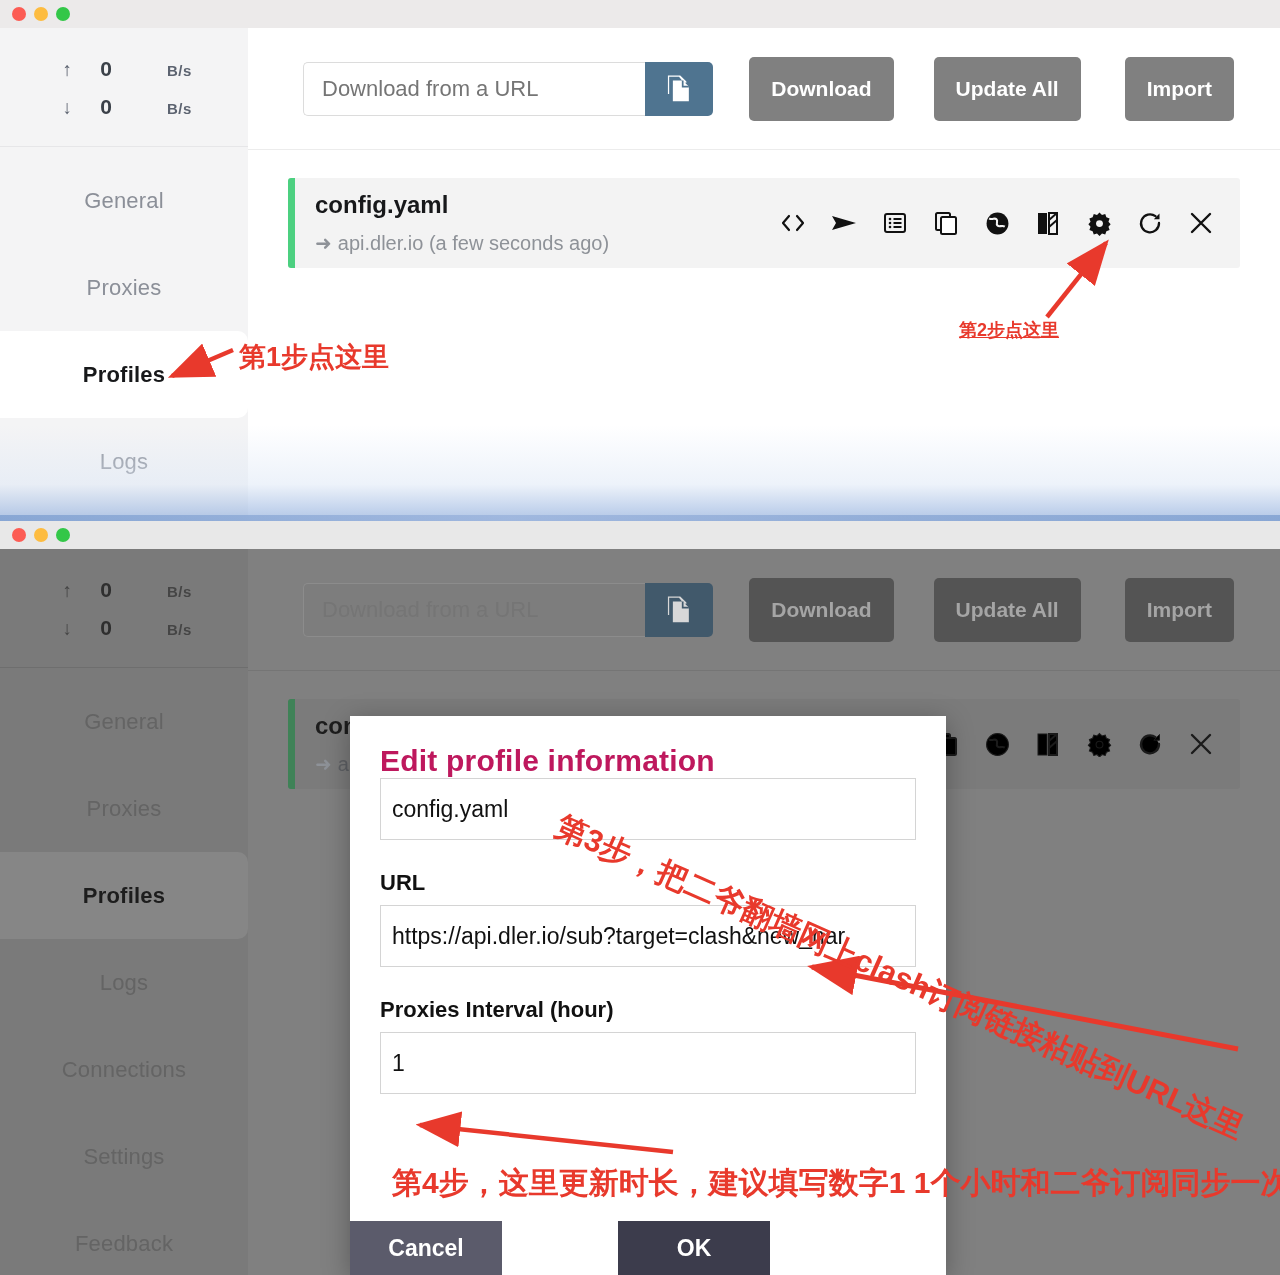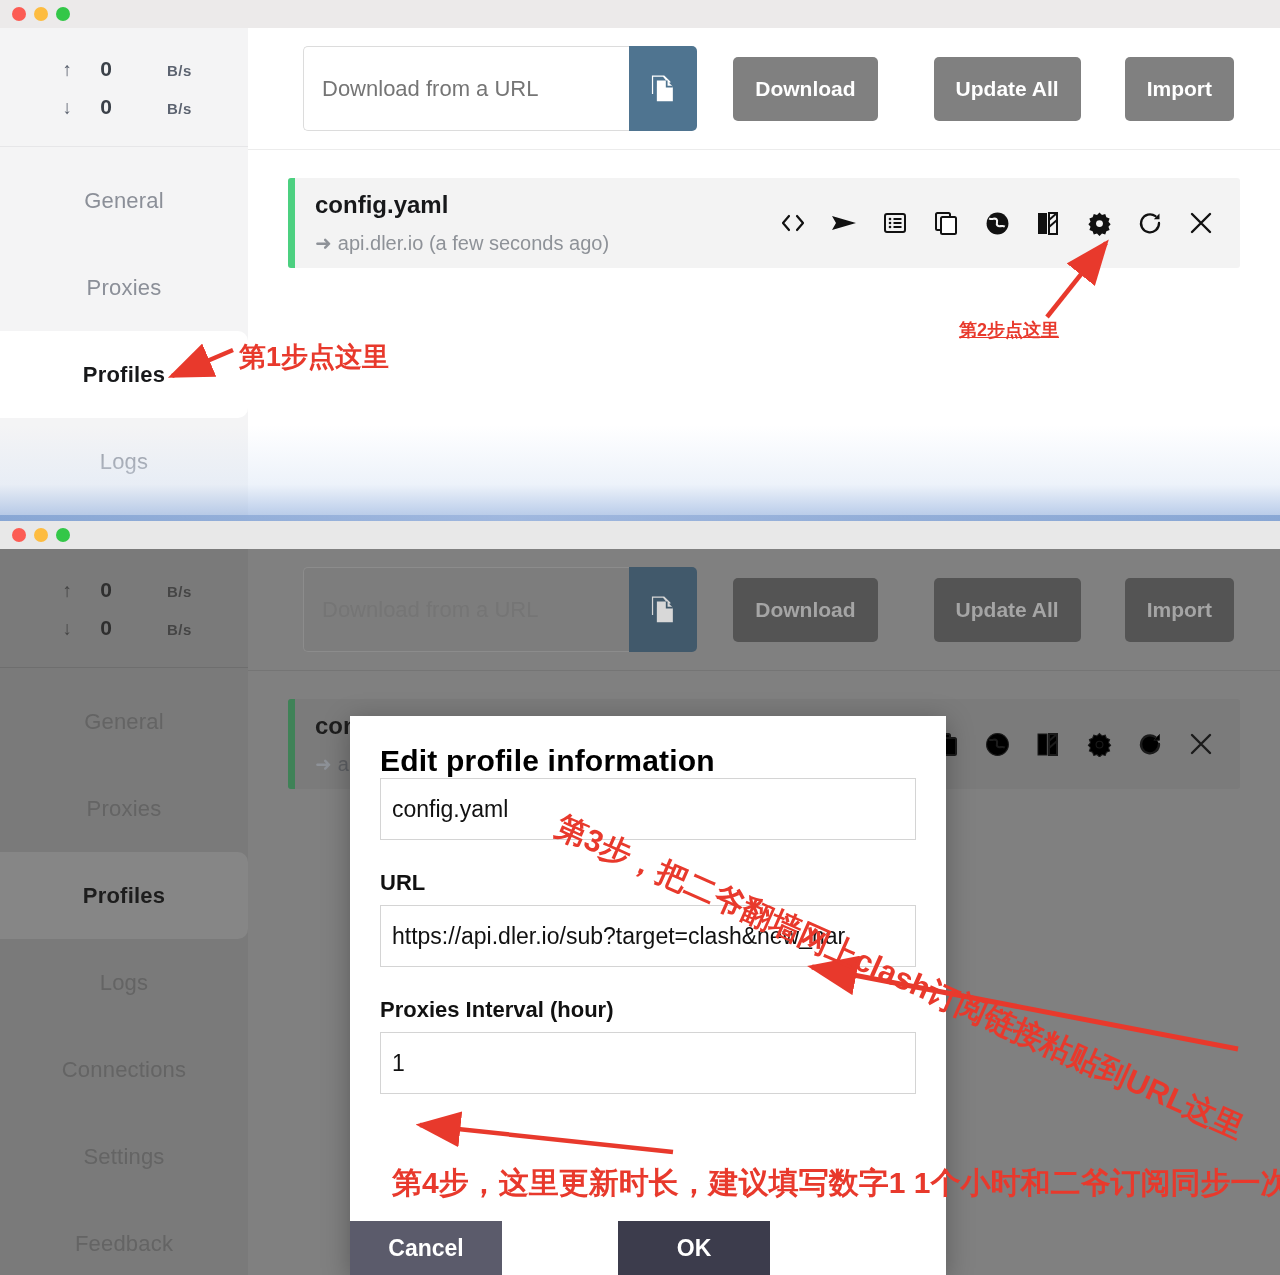--- a/index.html
+++ b/index.html
@@ -58,39 +58,39 @@
   .navitem.active {
     background: #ffffff; color: #17181a; font-weight: 700;
     border-radius: 0 10px 10px 0;
   }
 
   .content { flex: 1; background: #fff; display: flex; flex-direction: column; min-width: 0; }
   .toolbar {
     height: 122px; display: flex; align-items: center;
     padding: 0 46px 0 55px; gap: 0; border-bottom: 1px solid #ececec;
   }
-  .url-wrap { display: flex; flex: 1; max-width: 504px; height: 85px; }
+  .url-wrap { display: flex; flex: 1; max-width: 504px; height: 54px; }
   .url-input {
     flex: 1; border: 1px solid #dcdcdc; border-right: none;
     border-radius: 5px 0 0 5px; background: #fff;
     font-size: 22px; color: #9a9a9a; padding: 0 18px;
     font-family: "Liberation Sans", sans-serif;
     outline: none;
   }
   .copy-btn {
     width: 68px; background: #4f7490; border: none; border-radius: 0 5px 5px 0;
     display: flex; align-items: center; justify-content: center; cursor: pointer;
   }
   .tb-btn {
     height: 64px; background: #808080; border: none; border-radius: 5px;
     color: #fff; font-size: 21px; font-weight: 600; padding: 0 22px;
     margin-left: 36px; cursor: pointer; white-space: nowrap;
     font-family: "Liberation Sans", sans-serif;
   }
-  .tb-btn.b2 { margin-left: 56px; }
+  .tb-btn.b2 { margin-left: 40px; }
   .tb-btn.b3 { margin-left: 44px; }
 
   .list-area { flex: 1; padding: 28px 40px 0 40px; position: relative; }
   .pcard {
     display: flex; align-items: center;
     height: 90px; background: #f3f3f3; border-radius: 3px;
     overflow: hidden; position: relative;
   }
   .pcard-accent { width: 7px; height: 100%; background: #4cd080; flex: 0 0 7px; }
   .pcard-info { padding-left: 20px; flex: 1; min-width: 0; }
@@ -147,21 +147,21 @@
 
   
   .modal {
     position: absolute; left: 350px; top: 195px;
     width: 596px; height: 559px;
     background: #ffffff;
     box-shadow: 0 6px 26px rgba(0,0,0,.3);
     padding: 28px 30px 0 30px;
     z-index: 20;
   }
-  .modal-title { font-size: 30px; font-weight: 700; color: #000000; letter-spacing: .2px; }
+  .modal-title { font-size: 30px; font-weight: 700; color: #be185d; letter-spacing: .2px; }
   .field-label {
     font-size: 22px; font-weight: 700; color: #111;
     margin-top: 30px; margin-bottom: 9px;
   }
   .req { color: #e02b2b; font-weight: 700; }
   .field-input {
     width: 100%; height: 62px; border: 1px solid #d4d4d4; background: #fff;
     font-size: 23px; color: #111; padding: 0 11px;
     font-family: "Liberation Sans", sans-serif; outline: none;
   }

